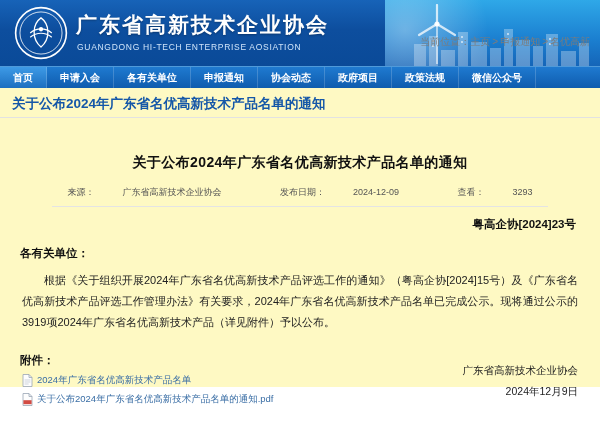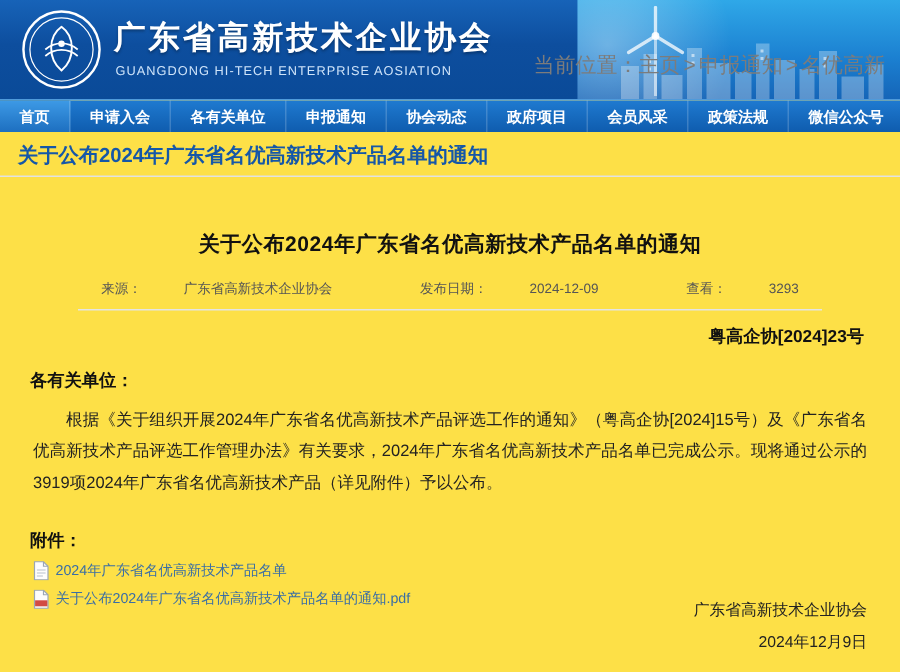--- a/index.html
+++ b/index.html
@@ -4,23 +4,23 @@
 <style>
   * { box-sizing: border-box; }
   html, body {
     margin: 0; padding: 0;
     width: 600px; height: 448px;
     font-family: "Liberation Sans", sans-serif;
     background: #ffffff;
     overflow: hidden;
   }
   .page {
-    width: 600px; height: 448px;
+    width: 600px; height: 387px;
     position: relative;
-    background: #fde047;
+    background: #fef9c3;
     display: flex;
     flex-direction: column;
   }
 
   
   .banner {
     position: relative;
     height: 66px;
     background: linear-gradient(180deg, #1763b8 0%, #0d4e9e 45%, #0a4a98 100%);
     overflow: hidden;
@@ -110,21 +110,21 @@
     position: absolute;
     left: 12px; top: 7px;
     color: #1557a8;
     font-size: 13.5px;
     font-weight: bold;
     white-space: nowrap;
   }
   .breadcrumb {
     position: absolute;
     right: 10px; top: 35px;
-    font-size: 14px;
+    font-size: 10px;
     color: #7c7c7c;
     white-space: nowrap;
   }
   .breadcrumb a { color: #7c7c7c; text-decoration: none; }
   .bc-sep { margin: 0 2px; }
 
   
   .content {
     position: relative;
     flex: 1 1 auto;
@@ -272,21 +272,20 @@
     <div class="title-en">GUANGDONG HI-TECH ENTERPRISE AOSIATION</div>
   </div>
 
   <div class="nav">
     <div class="nav-item active">首页</div>
     <div class="nav-item">申请入会</div>
     <div class="nav-item">各有关单位</div>
     <div class="nav-item">申报通知</div>
     <div class="nav-item">协会动态</div>
     <div class="nav-item">政府项目</div>
-    <div class="nav-item">会员风采</div>
     <div class="nav-item">政策法规</div>
     <div class="nav-item">微信公众号</div>
     <div class="nav-spacer"></div>
   </div>
 
   <div class="notice-bar">
     <div class="notice-title">关于公布2024年广东省名优高新技术产品名单的通知</div>
   </div>
 
   <div class="breadcrumb">

